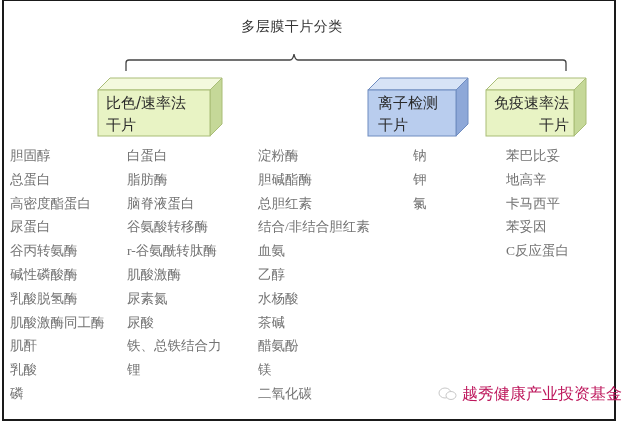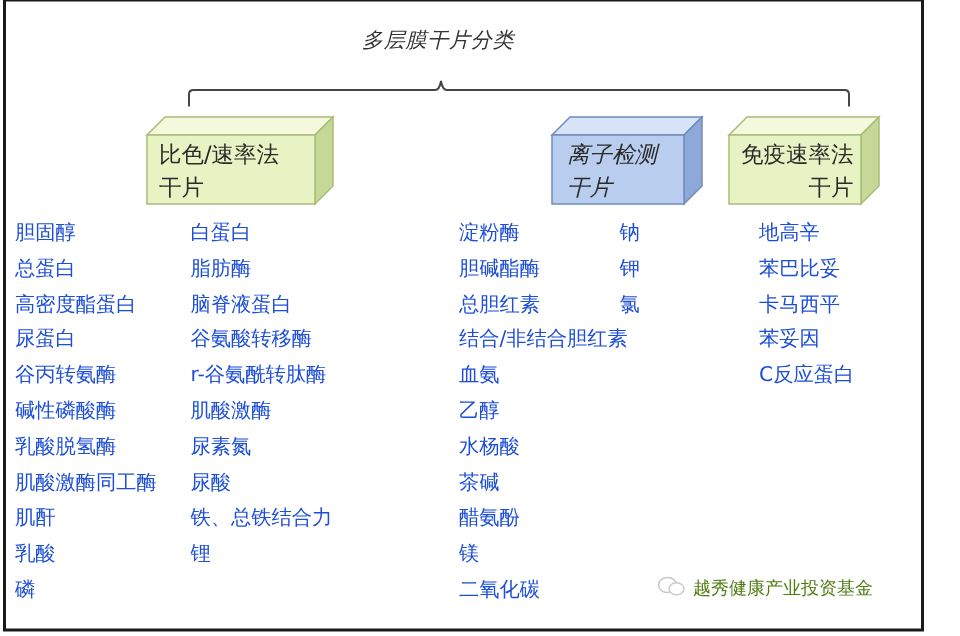--- a/index.html
+++ b/index.html
@@ -1,29 +1,29 @@
 <!DOCTYPE html>
 <html><head>
 <meta charset="utf-8">
 <style>
   html, body { margin:0; padding:0; background:#ffffff; }
   body { width:640px; height:424px; position:relative; overflow:hidden;
          font-family:"DejaVu Sans","Liberation Sans",sans-serif; color:#222; }
   .frame { position:absolute; left:2px; top:0px; width:610px; height:418px;
            border:2px solid #1a1a1a; border-top-width:1px; background:#fff; }
   .title { position:absolute; left:0; width:636px; top:18px; text-align:center;
-           font-size:14px; color:#333; letter-spacing:0.5px;font-style:italic; }
+           font-size:14px; color:#333; letter-spacing:0.5px; }
   .title span { position:relative; left:-26px; }
   svg.bracket { position:absolute; left:0; top:0; }
   .box { position:absolute; }
   .box svg { position:absolute; left:0; top:0; }
   .box .label { position:absolute; font-size:15px; color:#2a2a2a; line-height:22px; }
   .col { position:absolute; top:144px; }
-  .col .item { font-size:13.5px; line-height:23.8px; height:23.8px; white-space:nowrap; color:#1d4ed8; }
-  .watermark { position:absolute; left:438px; top:384px; font-size:12px; color:#4d7c0f;
+  .col .item { font-size:13.5px; line-height:23.8px; height:23.8px; white-space:nowrap; color:#737373;font-family:Liberation Serif, serif; }
+  .watermark { position:absolute; left:438px; top:384px; font-size:16px; color:#be185d;
                white-space:nowrap; }
   .watermark .wm-icon { display:inline-block; width:20px; height:14px; vertical-align:-2px; margin-right:4px; }
 </style>
 </head>
 <body>
 
 <div class="frame"></div>
 
 <div class="title"><span>多层膜干片分类</span></div>
 
@@ -42,21 +42,21 @@
     <div>干片</div>
   </div>
 </div>
 
 <div class="box" style="left:366px;top:76px;width:104px;height:62px;">
   <svg width="104" height="62">
     <polygon points="2,14 14,2 102,2 90,14" fill="#d7e3f6" stroke="#6f8cc0" stroke-width="1"></polygon>
     <polygon points="90,14 102,2 102,48 90,60" fill="#8ea8d8" stroke="#6f8cc0" stroke-width="1"></polygon>
     <rect x="2" y="14" width="88" height="46" fill="#b9cdee" stroke="#6f8cc0" stroke-width="1"></rect>
   </svg>
-  <div class="label" style="left:12px;top:16px;font-style:italic;">
+  <div class="label" style="left:12px;top:16px;">
     <div>离子检测</div>
     <div>干片</div>
   </div>
 </div>
 
 <div class="box" style="left:484px;top:76px;width:104px;height:62px;text-align:right;">
   <svg width="104" height="62">
     <polygon points="2,14 14,2 102,2 90,14" fill="#f4f9de" stroke="#a9bd77" stroke-width="1"></polygon>
     <polygon points="90,14 102,2 102,48 90,60" fill="#c5d898" stroke="#a9bd77" stroke-width="1"></polygon>
     <rect x="2" y="14" width="88" height="46" fill="#e8f3c4" stroke="#a9bd77" stroke-width="1"></rect>
@@ -87,43 +87,43 @@
   <div class="item">脑脊液蛋白</div>
   <div class="item">谷氨酸转移酶</div>
   <div class="item">r-谷氨酰转肽酶</div>
   <div class="item">肌酸激酶</div>
   <div class="item">尿素氮</div>
   <div class="item">尿酸</div>
   <div class="item">铁、总铁结合力</div>
   <div class="item">锂</div>
 </div>
 
-<div class="col" style="left:258px;margin-left:48px;">
+<div class="col" style="left:258px;">
   <div class="item">淀粉酶</div>
   <div class="item">胆碱酯酶</div>
   <div class="item">总胆红素</div>
   <div class="item">结合/非结合胆红素</div>
   <div class="item">血氨</div>
   <div class="item">乙醇</div>
   <div class="item">水杨酸</div>
   <div class="item">茶碱</div>
   <div class="item">醋氨酚</div>
   <div class="item">镁</div>
   <div class="item">二氧化碳</div>
 </div>
 
 <div class="col" style="left:413px;">
   <div class="item">钠</div>
   <div class="item">钾</div>
   <div class="item">氯</div>
 </div>
 
 <div class="col" style="left:506px;">
+  <div class="item">苯巴比妥</div>
   <div class="item">地高辛</div>
-  <div class="item">苯巴比妥</div>
   <div class="item">卡马西平</div>
   <div class="item">苯妥因</div>
   <div class="item">C反应蛋白</div>
 </div>
 
 <div class="watermark">
   <svg class="wm-icon" viewBox="0 0 20 14">
     <ellipse cx="7" cy="6" rx="6" ry="5" fill="none" stroke="#c8c8c8" stroke-width="1"></ellipse>
     <ellipse cx="13" cy="8.5" rx="5" ry="4" fill="#fff" stroke="#c8c8c8" stroke-width="1"></ellipse>
   </svg><span>越秀健康产业投资基金</span>

